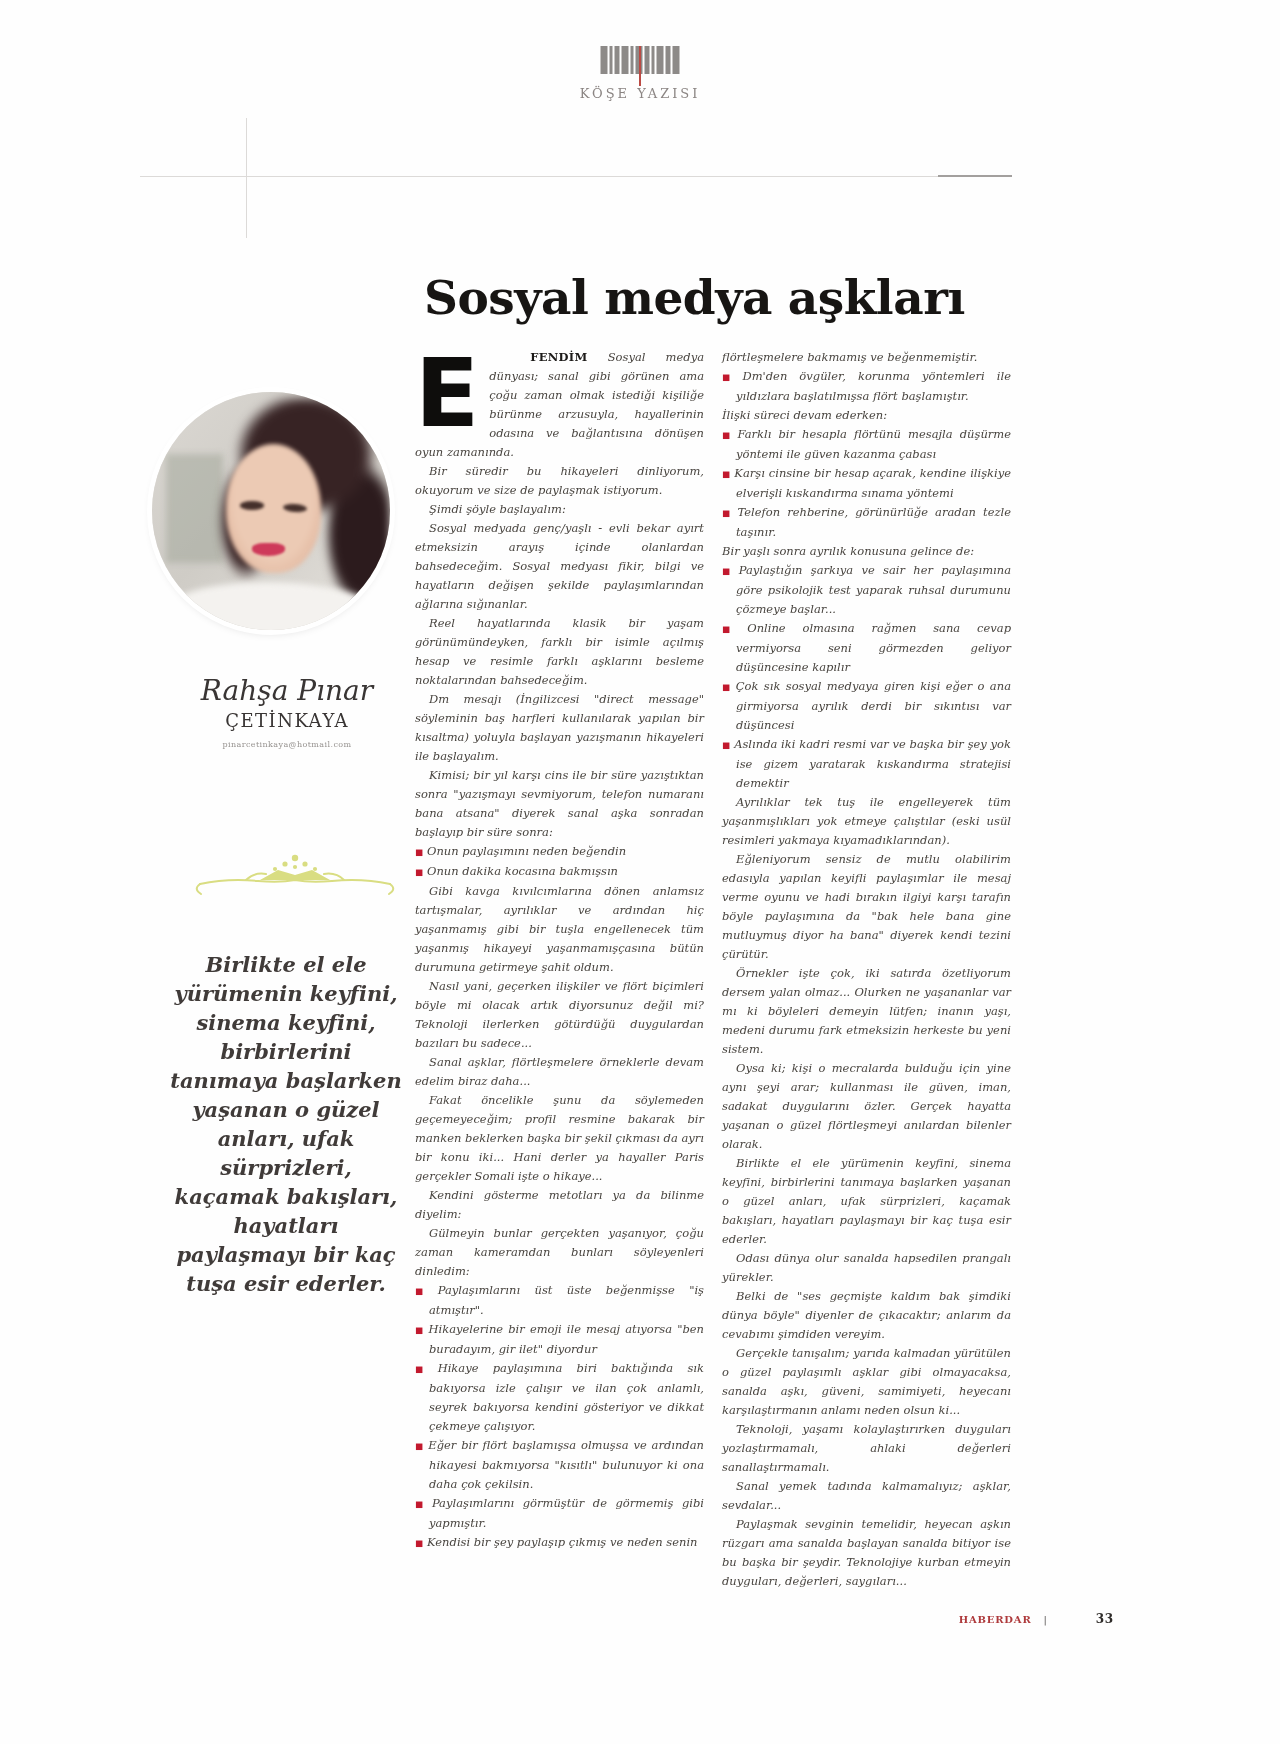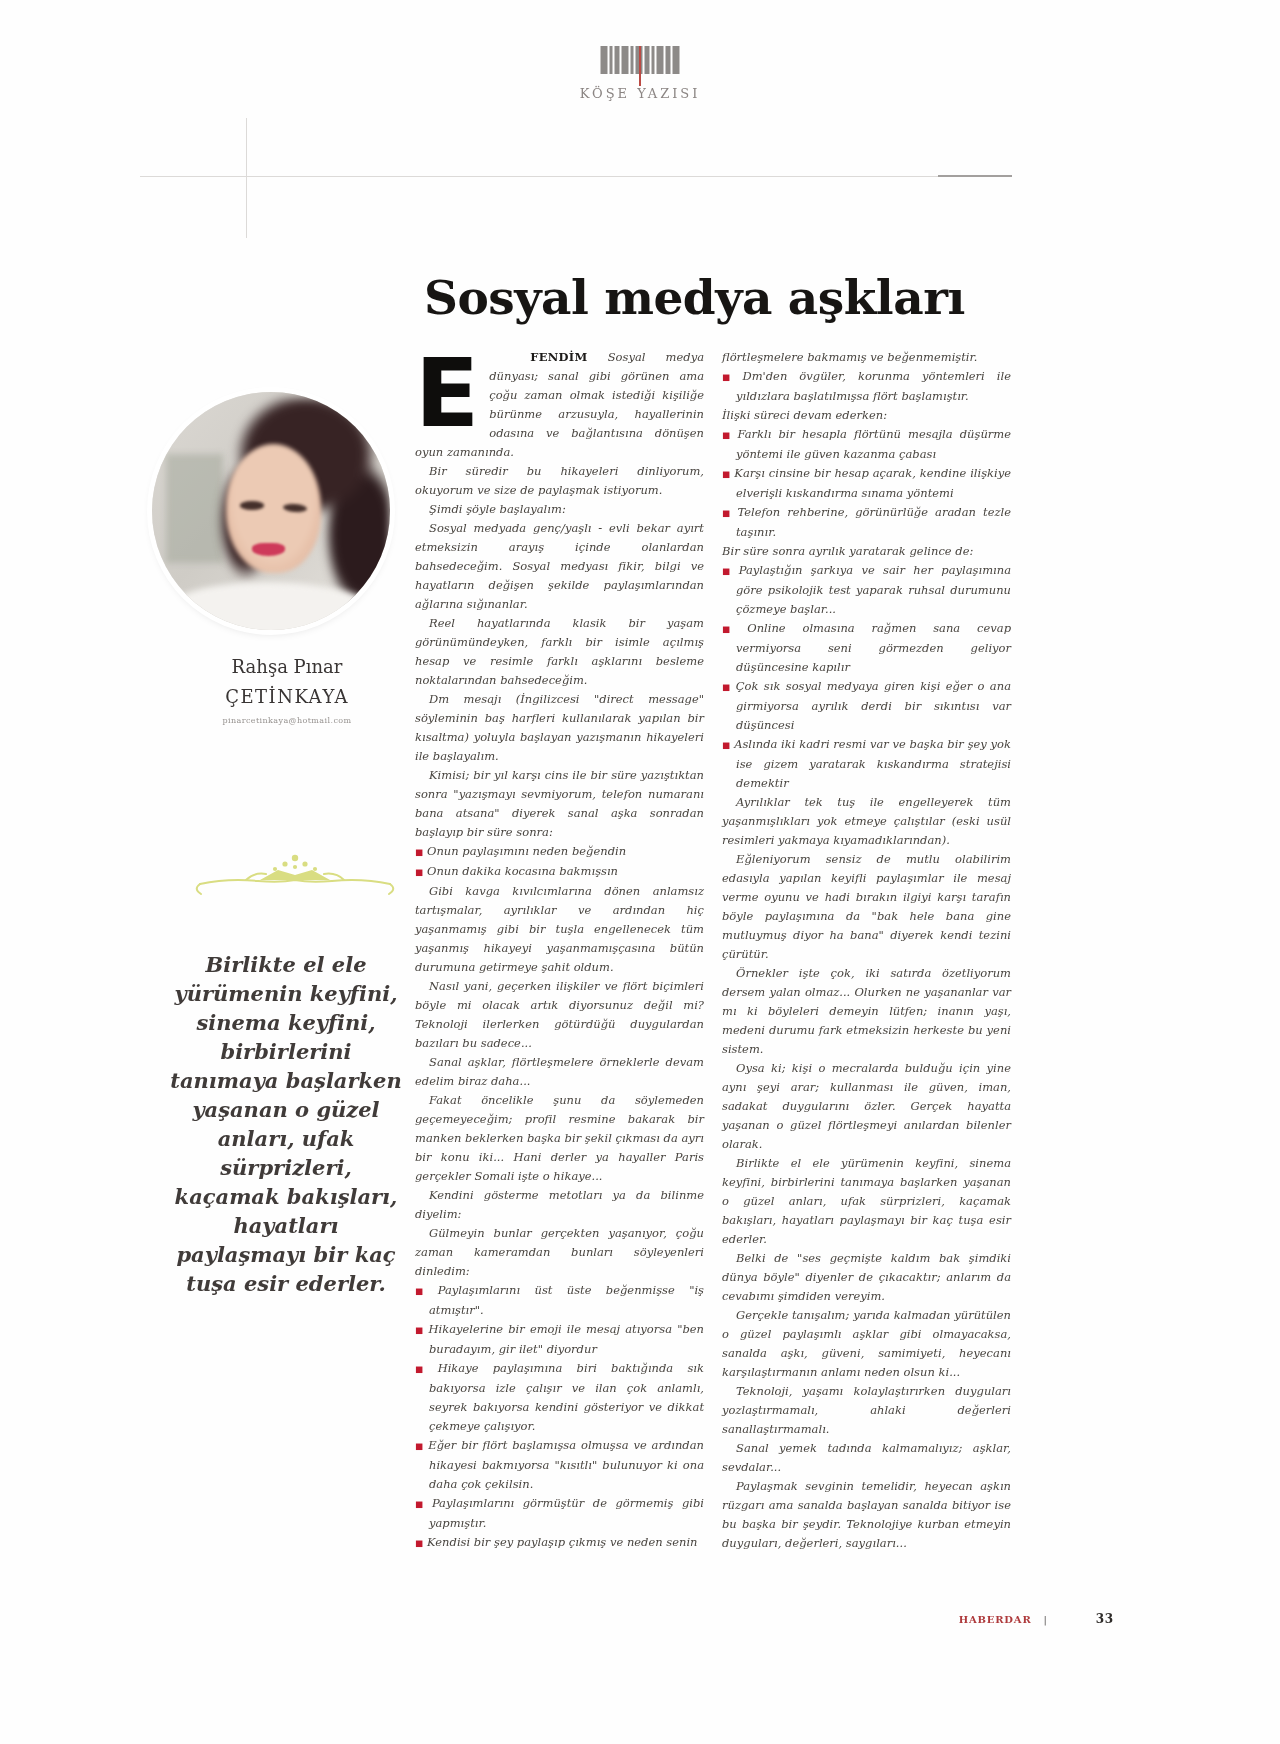--- a/index.html
+++ b/index.html
@@ -40,21 +40,21 @@
   .photo .eye{position:absolute;width:10%;height:3.4%;background:#45302b;border-radius:50%;filter:blur(1.5px);}
   .photo .eye.l{left:37%;top:46%;}
   .photo .eye.r{left:55%;top:47%;transform:rotate(4deg);}
   .photo .lips{position:absolute;left:42%;top:63.5%;width:14%;height:5.5%;
        background:#ce3a5a;border-radius:46% 46% 62% 62%;filter:blur(1px);}
   .photo .blouse{position:absolute;left:4%;top:80%;width:92%;height:28%;
        background:#f4f2ef;border-radius:48% 52% 0 0;filter:blur(3px);}
 
   
   .author{position:absolute;left:162px;top:652px;width:250px;text-align:center;color:#393534;}
-  .author .name{font-size:18px;line-height:30px;}
+  .author .name{font-style:italic;font-size:28px;line-height:30px;margin-top:24px;}
   .author .surname{font-size:18px;letter-spacing:1.5px;line-height:30px;}
   .author .email{font-size:8px;letter-spacing:.4px;color:#979390;margin-top:4px;}
 
   
   .ornament{position:absolute;left:188px;top:836px;width:214px;height:64px;}
 
   
   .pullquote{position:absolute;left:165px;top:950px;width:242px;text-align:center;
              font-style:italic;font-weight:700;font-size:21px;line-height:29px;color:#403b39;}
 
@@ -173,30 +173,31 @@
   </div>
 
   <div class="col col2">
     <div>
         <div class="item cont">flörtleşmelere bakmamış ve beğenmemiştir.</div>
         <div class="item bullet"><span class="mark">■</span><span>Dm'den övgüler, korunma yöntemleri ile yıldızlara başlatılmışsa flört başlamıştır.</span></div>
         <div class="item label">İlişki süreci devam ederken:</div>
         <div class="item bullet"><span class="mark">■</span><span>Farklı bir hesapla flörtünü mesajla düşürme yöntemi ile güven kazanma çabası</span></div>
         <div class="item bullet"><span class="mark">■</span><span>Karşı cinsine bir hesap açarak, kendine ilişkiye elverişli kıskandırma sınama yöntemi</span></div>
         <div class="item bullet"><span class="mark">■</span><span>Telefon rehberine, görünürlüğe aradan tezle taşınır.</span></div>
-        <div class="item label">Bir süre sonra ayrılık yaratarak gelince de:</div>
+        <div class="item label">Bir yaşlı sonra ayrılık konusuna gelince de:</div>
         <div class="item bullet"><span class="mark">■</span><span>Paylaştığın şarkıya ve sair her paylaşımına göre psikolojik test yaparak ruhsal durumunu çözmeye başlar...</span></div>
         <div class="item bullet"><span class="mark">■</span><span>Online olmasına rağmen sana cevap vermiyorsa seni görmezden geliyor düşüncesine kapılır</span></div>
         <div class="item bullet"><span class="mark">■</span><span>Çok sık sosyal medyaya giren kişi eğer o ana girmiyorsa ayrılık derdi bir sıkıntısı var düşüncesi</span></div>
         <div class="item bullet"><span class="mark">■</span><span>Aslında iki kadri resmi var ve başka bir şey yok ise gizem yaratarak kıskandırma stratejisi demektir</span></div>
         <div class="item p">Ayrılıklar tek tuş ile engelleyerek tüm yaşanmışlıkları yok etmeye çalıştılar (eski usül resimleri yakmaya kıyamadıklarından).</div>
         <div class="item p">Eğleniyorum sensiz de mutlu olabilirim edasıyla yapılan keyifli paylaşımlar ile mesaj verme oyunu ve hadi bırakın ilgiyi karşı tarafın böyle paylaşımına da "bak hele bana gine mutluymuş diyor ha bana" diyerek kendi tezini çürütür.</div>
         <div class="item p">Örnekler işte çok, iki satırda özetliyorum dersem yalan olmaz... Olurken ne yaşananlar var mı ki böyleleri demeyin lütfen; inanın yaşı, medeni durumu fark etmeksizin herkeste bu yeni sistem.</div>
         <div class="item p">Oysa ki; kişi o mecralarda bulduğu için yine aynı şeyi arar; kullanması ile güven, iman, sadakat duygularını özler. Gerçek hayatta yaşanan o güzel flörtleşmeyi anılardan bilenler olarak.</div>
         <div class="item p">Birlikte el ele yürümenin keyfini, sinema keyfini, birbirlerini tanımaya başlarken yaşanan o güzel anları, ufak sürprizleri, kaçamak bakışları, hayatları paylaşmayı bir kaç tuşa esir ederler.</div>
+        <div class="item p">Odası dünya olur sanalda hapsedilen prangalı yürekler.</div>
         <div class="item p">Belki de "ses geçmişte kaldım bak şimdiki dünya böyle" diyenler de çıkacaktır; anlarım da cevabımı şimdiden vereyim.</div>
         <div class="item p">Gerçekle tanışalım; yarıda kalmadan yürütülen o güzel paylaşımlı aşklar gibi olmayacaksa, sanalda aşkı, güveni, samimiyeti, heyecanı karşılaştırmanın anlamı neden olsun ki...</div>
         <div class="item p">Teknoloji, yaşamı kolaylaştırırken duyguları yozlaştırmamalı, ahlaki değerleri sanallaştırmamalı.</div>
         <div class="item p">Sanal yemek tadında kalmamalıyız; aşklar, sevdalar...</div>
         <div class="item p">Paylaşmak sevginin temelidir, heyecan aşkın rüzgarı ama sanalda başlayan sanalda bitiyor ise bu başka bir şeydir. Teknolojiye kurban etmeyin duyguları, değerleri, saygıları...</div>
       </div>
   </div>
 
   <div class="footer">
     <span class="mag">HABERDAR</span>

